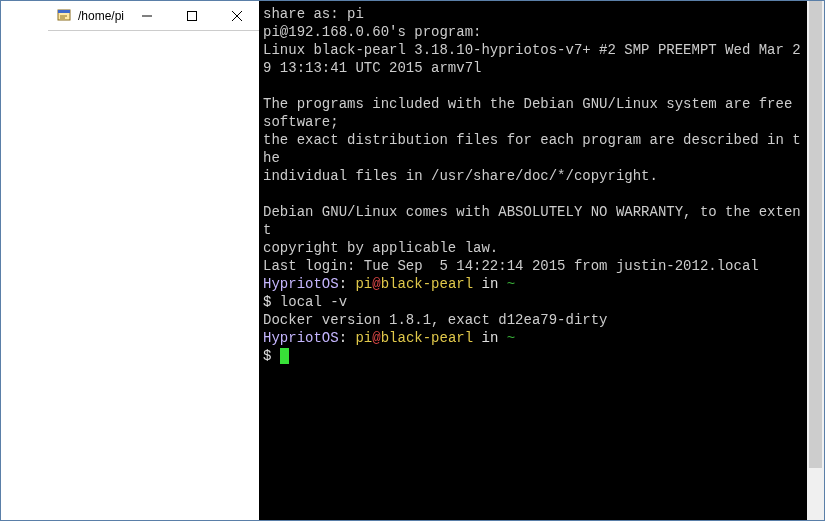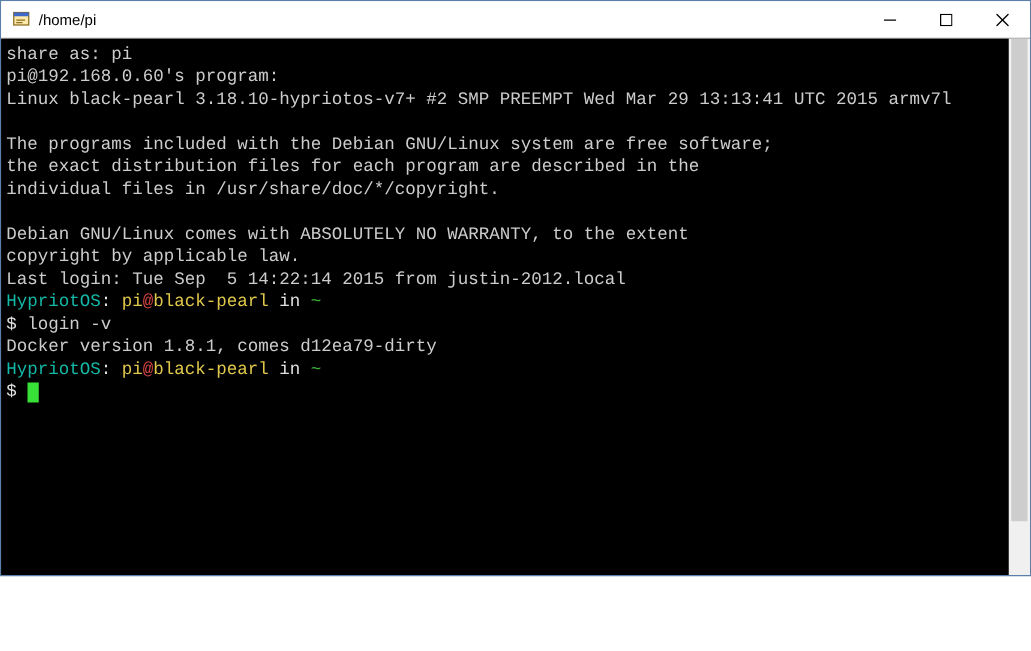--- a/index.html
+++ b/index.html
@@ -5,25 +5,26 @@
     * { margin: 0; padding: 0; box-sizing: border-box; }
     body {
       font-family: 'Segoe UI', Tahoma, sans-serif;
       background: #fff;
       width: 825px;
       height: 521px;
       overflow: hidden;
     }
     .window {
       width: 825px;
-      height: 461px;
+      height: 521px;
       border: 1px solid #5a7fa8;
       display: flex;
-      flex-direction: column;
+      flex-direction: row;
       background: #fff;
+      padding-left: 47px;
     }
     .titlebar {
       height: 30px;
       background: #fff;
       display: flex;
       align-items: center;
       border-bottom: 1px solid #ccc;
     }
     .titlebar-icon {
       width: 16px; height: 16px;
@@ -75,21 +76,21 @@
       position: relative;
     }
     .scrollbar-thumb {
       position: absolute;
       top: 0;
       left: 2px;
       right: 2px;
       height: 90%;
       background: #cdcdcd;
     }
-    .c-blue { color: #14b8a6; }
+    .c-blue { color: #c4b5fd; }
     .c-yellow { color: #e0c84a; }
     .c-red { color: #d84545; }
     .c-green { color: #38b038; }
     .c-white { color: #e0e0e0; }
     .cursor {
       display: inline-block;
       width: 9px;
       height: 16px;
       background: #38e038;
       vertical-align: text-bottom;
@@ -135,22 +136,22 @@
 <span>Linux black-pearl 3.18.10-hypriotos-v7+ #2 SMP PREEMPT Wed Mar 29 13:13:41 UTC 2015 armv7l</span>
 <span></span>
 <span>The programs included with the Debian GNU/Linux system are free software;</span>
 <span>the exact distribution files for each program are described in the</span>
 <span>individual files in /usr/share/doc/*/copyright.</span>
 <span></span>
 <span>Debian GNU/Linux comes with ABSOLUTELY NO WARRANTY, to the extent</span>
 <span>copyright by applicable law.</span>
 <span>Last login: Tue Sep  5 14:22:14 2015 from justin-2012.local</span>
 <span class="c-blue">HypriotOS</span><span class="c-white">: </span><span class="c-yellow">pi</span><span class="c-red">@</span><span class="c-yellow">black-pearl</span><span class="c-white"> in </span><span class="c-green">~</span>
-<span class="c-white">$ </span><span>login -v</span>
-<span>Docker version 1.8.1, comes d12ea79-dirty</span>
+<span class="c-white">$ </span><span>local -v</span>
+<span>Docker version 1.8.1, exact d12ea79-dirty</span>
 <span class="c-blue">HypriotOS</span><span class="c-white">: </span><span class="c-yellow">pi</span><span class="c-red">@</span><span class="c-yellow">black-pearl</span><span class="c-white"> in </span><span class="c-green">~</span>
 <span class="c-white">$ </span><span class="cursor"></span>
 </div>
     <div class="scrollbar">
       <div class="scrollbar-thumb"></div>
     </div>
   </div>
 </div>
 
 </body></html>

